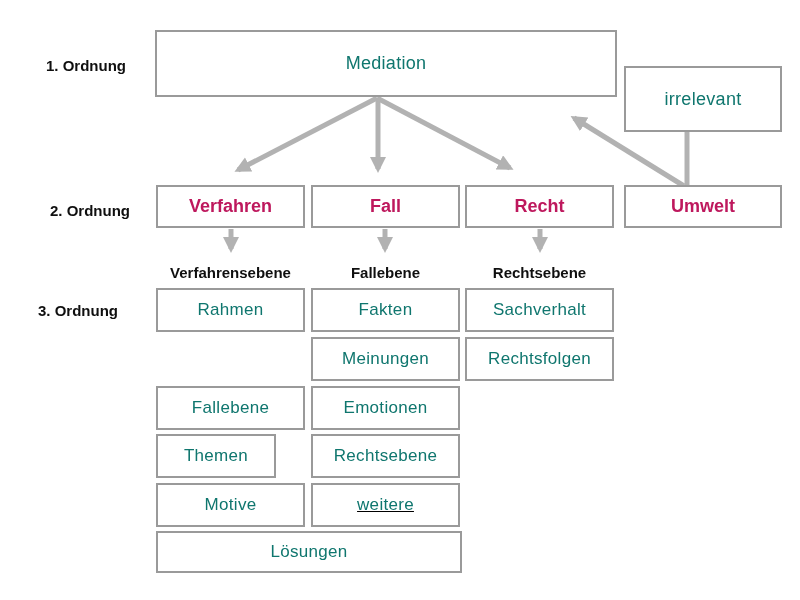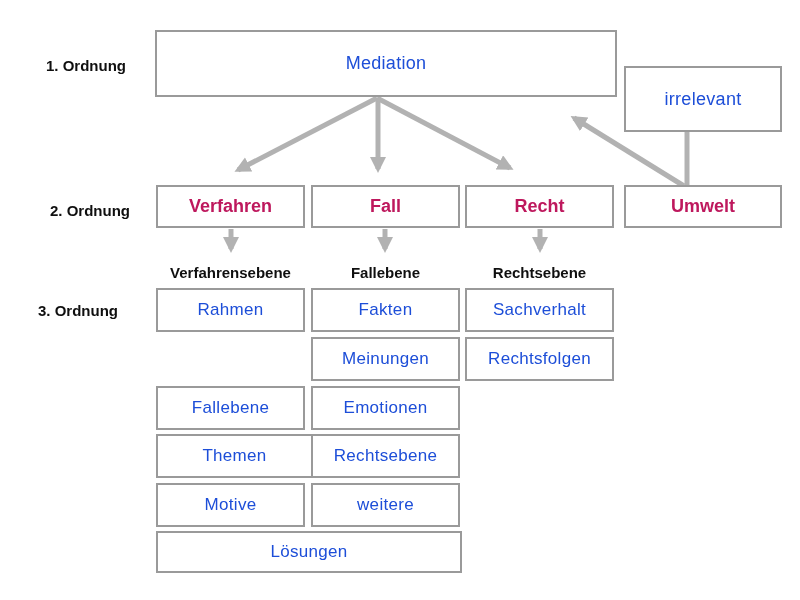--- a/index.html
+++ b/index.html
@@ -22,21 +22,21 @@
     box-sizing: border-box;
     border: 2px solid #9a9a9a;
     background: #ffffff;
     display: flex;
     align-items: center;
     justify-content: center;
     text-align: center;
   }
   .box .lbl {
     font-size: 17px;
-    color: #1d4ed8;
+    color: #0f766e;
     letter-spacing: 0.3px;
     white-space: nowrap;
   }
   .box.big .lbl { font-size: 18px; }
   .box.bold .lbl {
     font-weight: bold;
     font-size: 18px;
     color: #be185d;
     letter-spacing: 0px;
   }
@@ -108,40 +108,40 @@
   <div class="col-header" style="left:156px;top:264px;width:149px;">Verfahrensebene</div>
   <div class="col-header" style="left:311px;top:264px;width:149px;">Fallebene</div>
   <div class="col-header" style="left:465px;top:264px;width:149px;">Rechtsebene</div>
 
   <div class="box" style="left:156px;top:288px;width:149px;height:44px;">
     <span class="lbl">Rahmen</span>
   </div>
   <div class="box" style="left:156px;top:386px;width:149px;height:44px;">
     <span class="lbl">Fallebene</span>
   </div>
-  <div class="box" style="left:156px;top:434px;width:157px;height:44px;justify-content:center;">
+  <div class="box" style="left:156px;top:434px;width:120px;height:44px;justify-content:center;">
     <span class="lbl">Themen</span>
   </div>
   <div class="box" style="left:156px;top:483px;width:149px;height:44px;">
     <span class="lbl">Motive</span>
   </div>
 
   <div class="box" style="left:311px;top:288px;width:149px;height:44px;">
     <span class="lbl">Fakten</span>
   </div>
   <div class="box" style="left:311px;top:337px;width:149px;height:44px;">
     <span class="lbl">Meinungen</span>
   </div>
   <div class="box" style="left:311px;top:386px;width:149px;height:44px;">
     <span class="lbl">Emotionen</span>
   </div>
   <div class="box" style="left:311px;top:434px;width:149px;height:44px;">
     <span class="lbl">Rechtsebene</span>
   </div>
-  <div class="box" style="left:311px;top:483px;width:149px;height:44px;">
+  <div class="box" style="left:311px;top:483px;width:149px;height:44px;text-decoration:underline;">
     <span class="lbl">weitere</span>
   </div>
 
   <div class="box" style="left:465px;top:288px;width:149px;height:44px;">
     <span class="lbl">Sachverhalt</span>
   </div>
   <div class="box" style="left:465px;top:337px;width:149px;height:44px;">
     <span class="lbl">Rechtsfolgen</span>
   </div>
 

